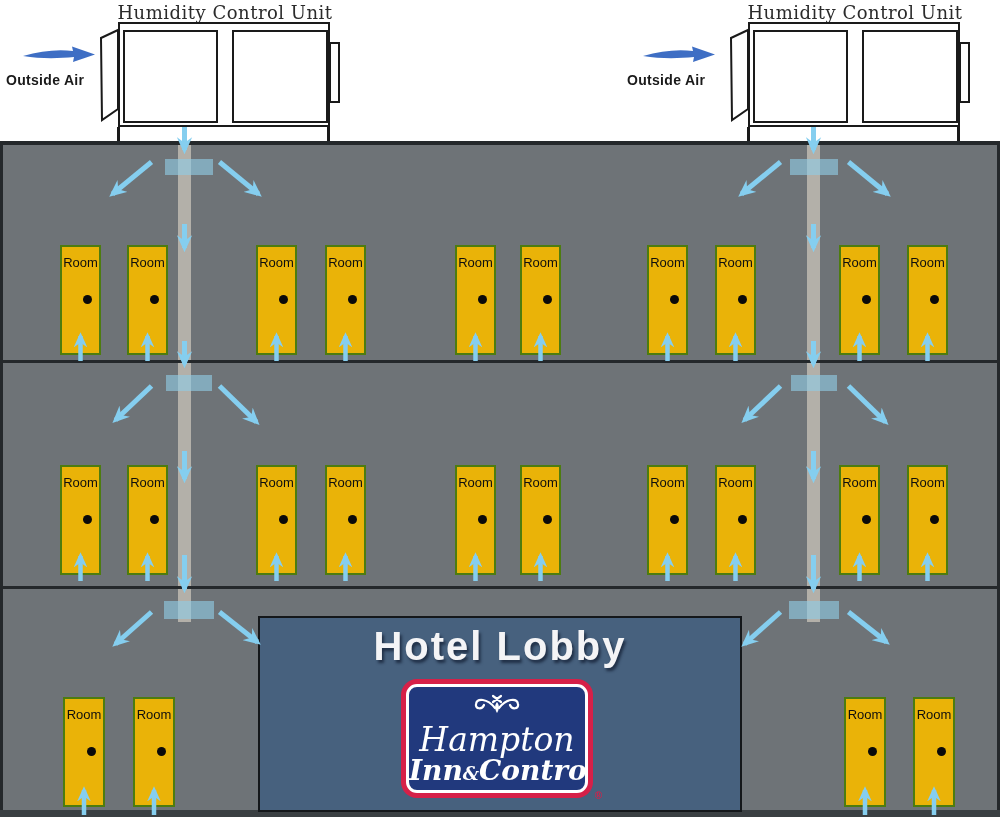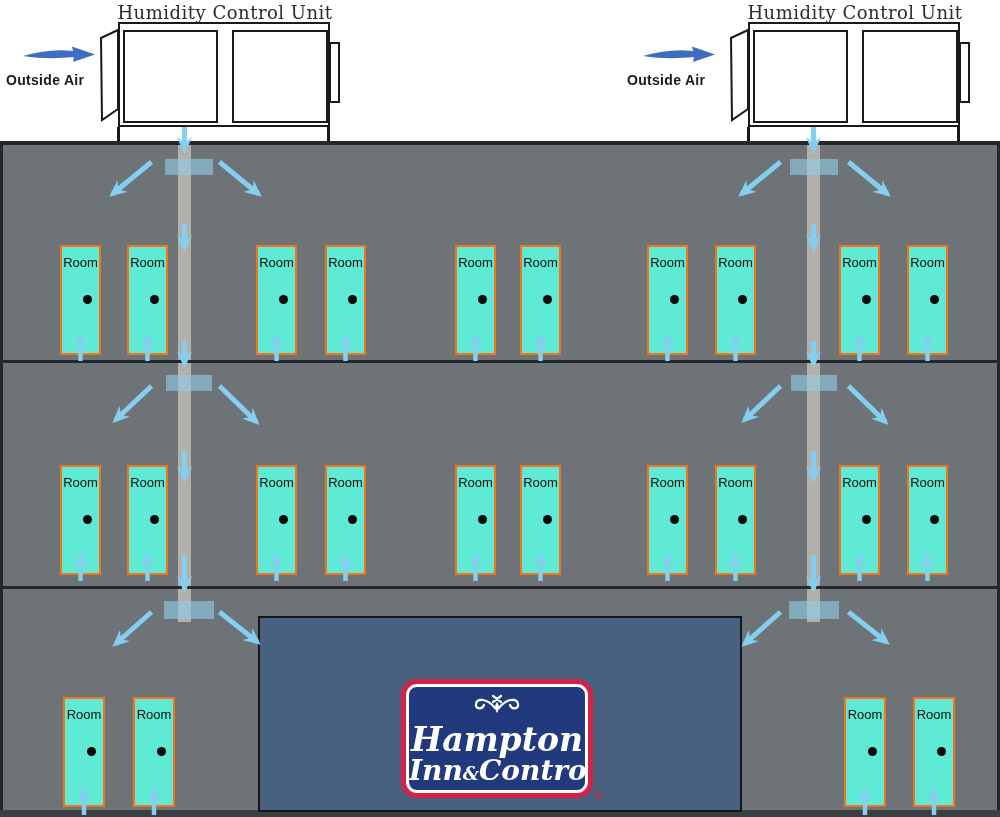--- a/index.html
+++ b/index.html
@@ -22,38 +22,38 @@
   }
 
   
   #building{position:absolute;left:0;top:143px;width:1000px;height:674px;background:#6e7377;
     border-left:3px solid #24282b;border-right:3px solid #24282b;}
   .edge-line{position:absolute;left:0;width:1000px;background:#24282b;}
   .duct{position:absolute;width:13px;background:#b3b0a9;}
   .diffuser{position:absolute;background:rgba(143,204,229,0.62);}
 
   
-  .door{position:absolute;background:#5eead4;border:2px solid #f97316;}
+  .door{position:absolute;background:#eab308;border:2px solid #4d7c0f;}
   .door-label{margin-top:8px;text-align:center;font-size:13px;color:#0e0e0e;}
   .door-knob{position:absolute;right:7px;top:48px;width:9px;height:9px;border-radius:50%;background:#0a0a0a;}
 
   
   #lobby{position:absolute;left:258px;top:616px;width:484px;height:196px;
     background:#47617e;border:2px solid #14171a;}
   #lobby-title{
     position:absolute;left:0;top:6px;width:100%;text-align:center;
     font-size:40px;font-weight:bold;color:#f4f4f6;letter-spacing:2px;
     text-shadow:2px 3px 3px rgba(10,20,40,0.65);
   }
   #logo{position:absolute;left:141px;top:61px;width:192px;height:119px;
     background:#d62048;border-radius:16px;}
   #logo-inner{position:absolute;inset:5px;background:#21397d;border:3px solid #ffffff;
     border-radius:11px;color:#ffffff;text-align:center;overflow:hidden;}
   .logo-hampton{
-    font-family:"DejaVu Serif",serif;font-style:italic;font-weight:bold;
+    font-family:"DejaVu Serif",serif;font-style:italic;font-weight:normal;
     font-size:33px;line-height:1;margin-top:3px;
   }
   .logo-suites{
     font-family:"DejaVu Serif",serif;font-style:italic;font-weight:bold;
     font-size:28px;line-height:1;margin-top:1px;
   }
   .logo-amp{font-size:18px;}
   .logo-reg{position:absolute;right:-9px;bottom:-3px;color:#d62048;font-size:10px;font-weight:bold;}
 
   #arrow-layer{position:absolute;left:0;top:0;pointer-events:none;}
@@ -201,20 +201,21 @@
       <div class="door-label">Room</div>
       <div class="door-knob"></div>
     </div>
     <div class="door" style="left: 913px; top: 697px; width: 42px; height: 110px;">
       <div class="door-label">Room</div>
       <div class="door-knob"></div>
     </div>
   </div>
 
 <div id="lobby">
+  <div id="lobby-title">Hotel Lobby</div>
   <div id="logo">
     <div id="logo-inner">
       <svg width="56" height="24" style="margin-top:5px;">
         <g fill="none" stroke="#ffffff" stroke-width="2.2" stroke-linecap="round">
           <path d="M26,16 C18,6 8,6 7,12 C6,17 13,18 15,13"></path>
           <path d="M30,16 C38,6 48,6 49,12 C50,17 43,18 41,13"></path>
           <path d="M24,4 L32,10 M32,4 L24,10"></path>
         </g>
         <path d="M28,10 C30.5,13 30.5,17 28,21 C25.5,17 25.5,13 28,10 Z" fill="#ffffff"></path>
       </svg>

